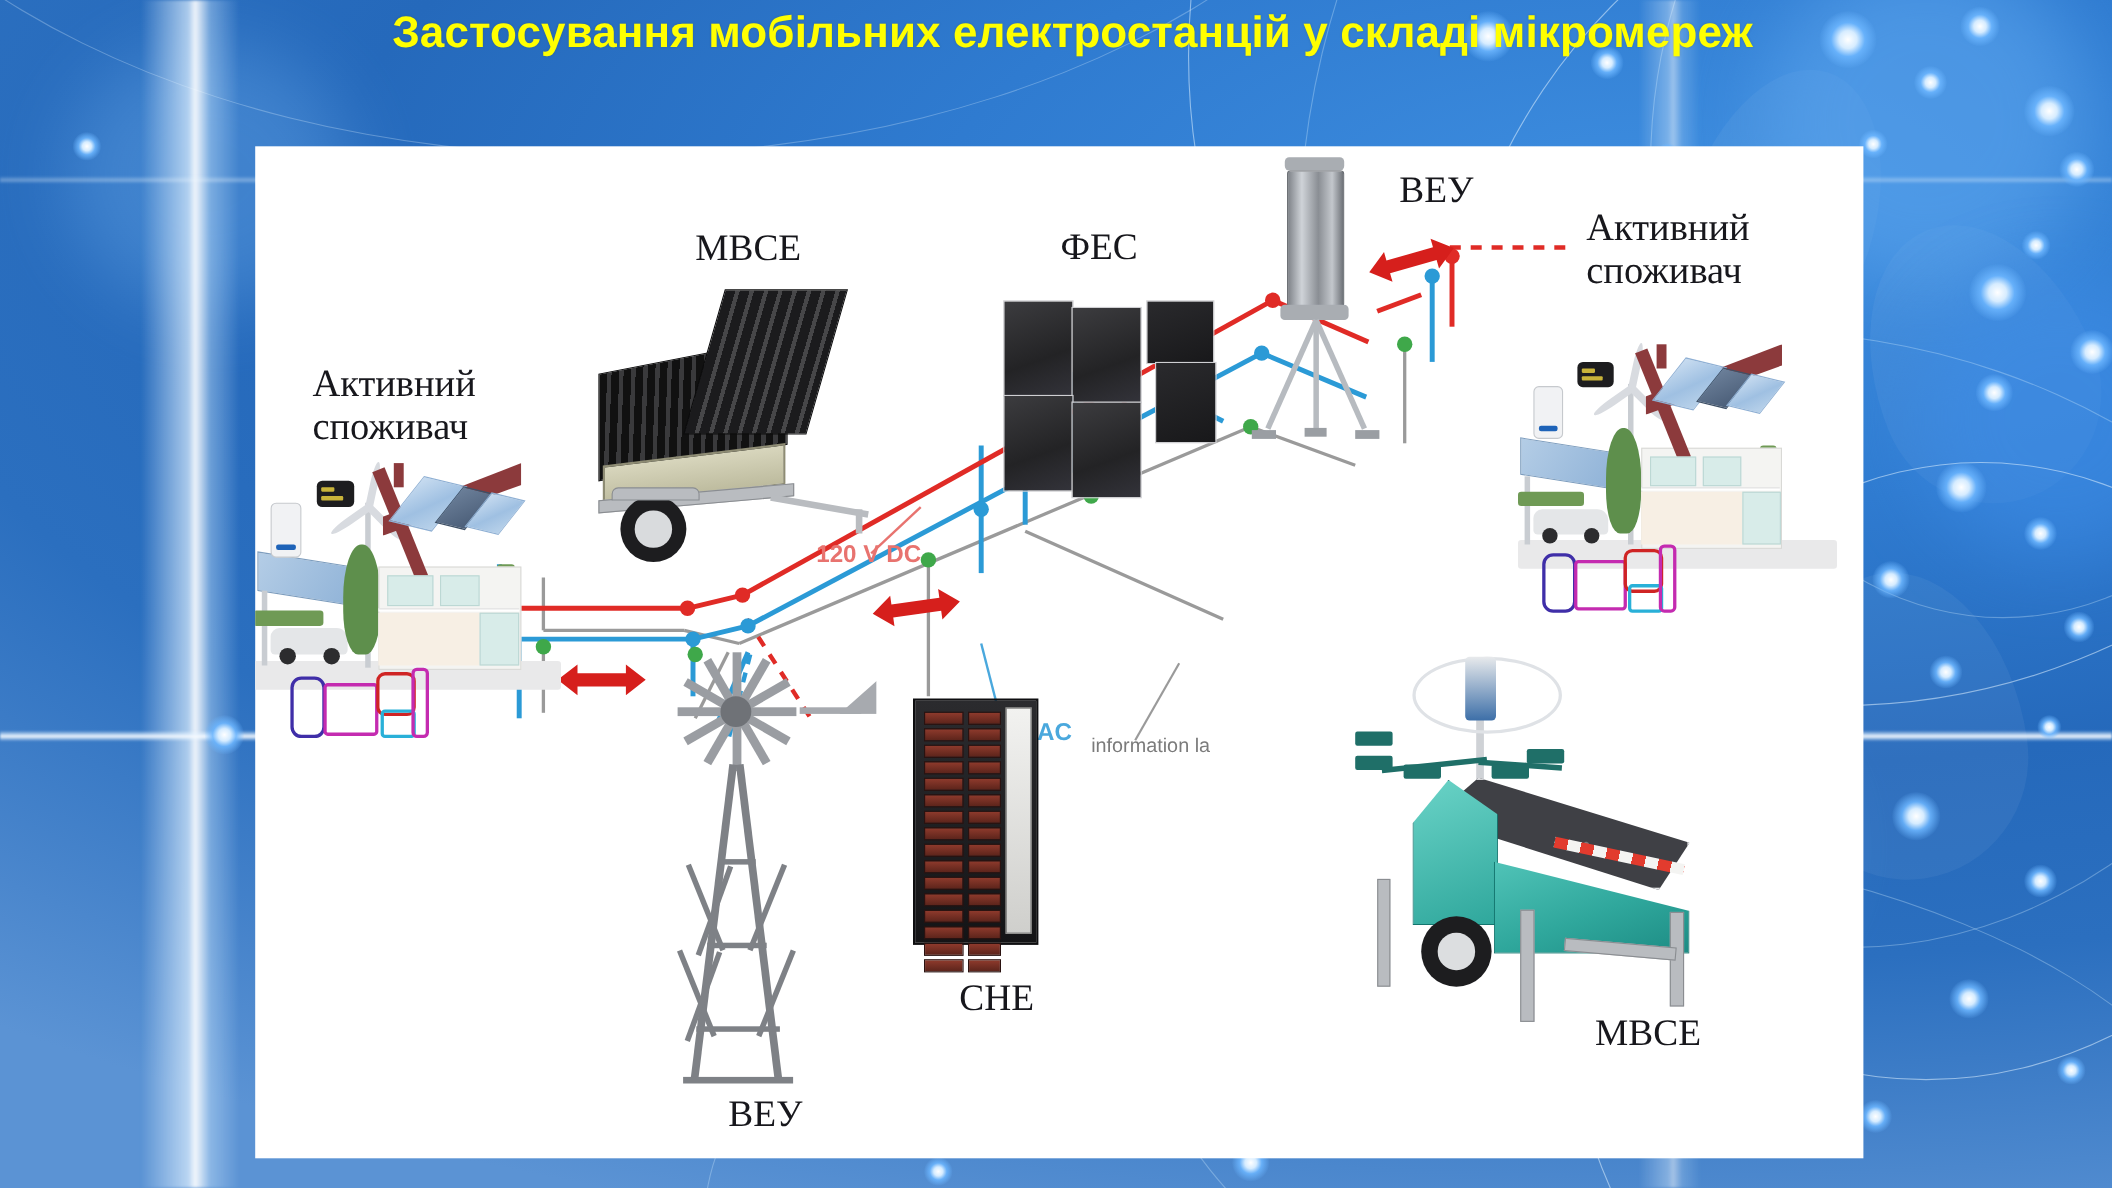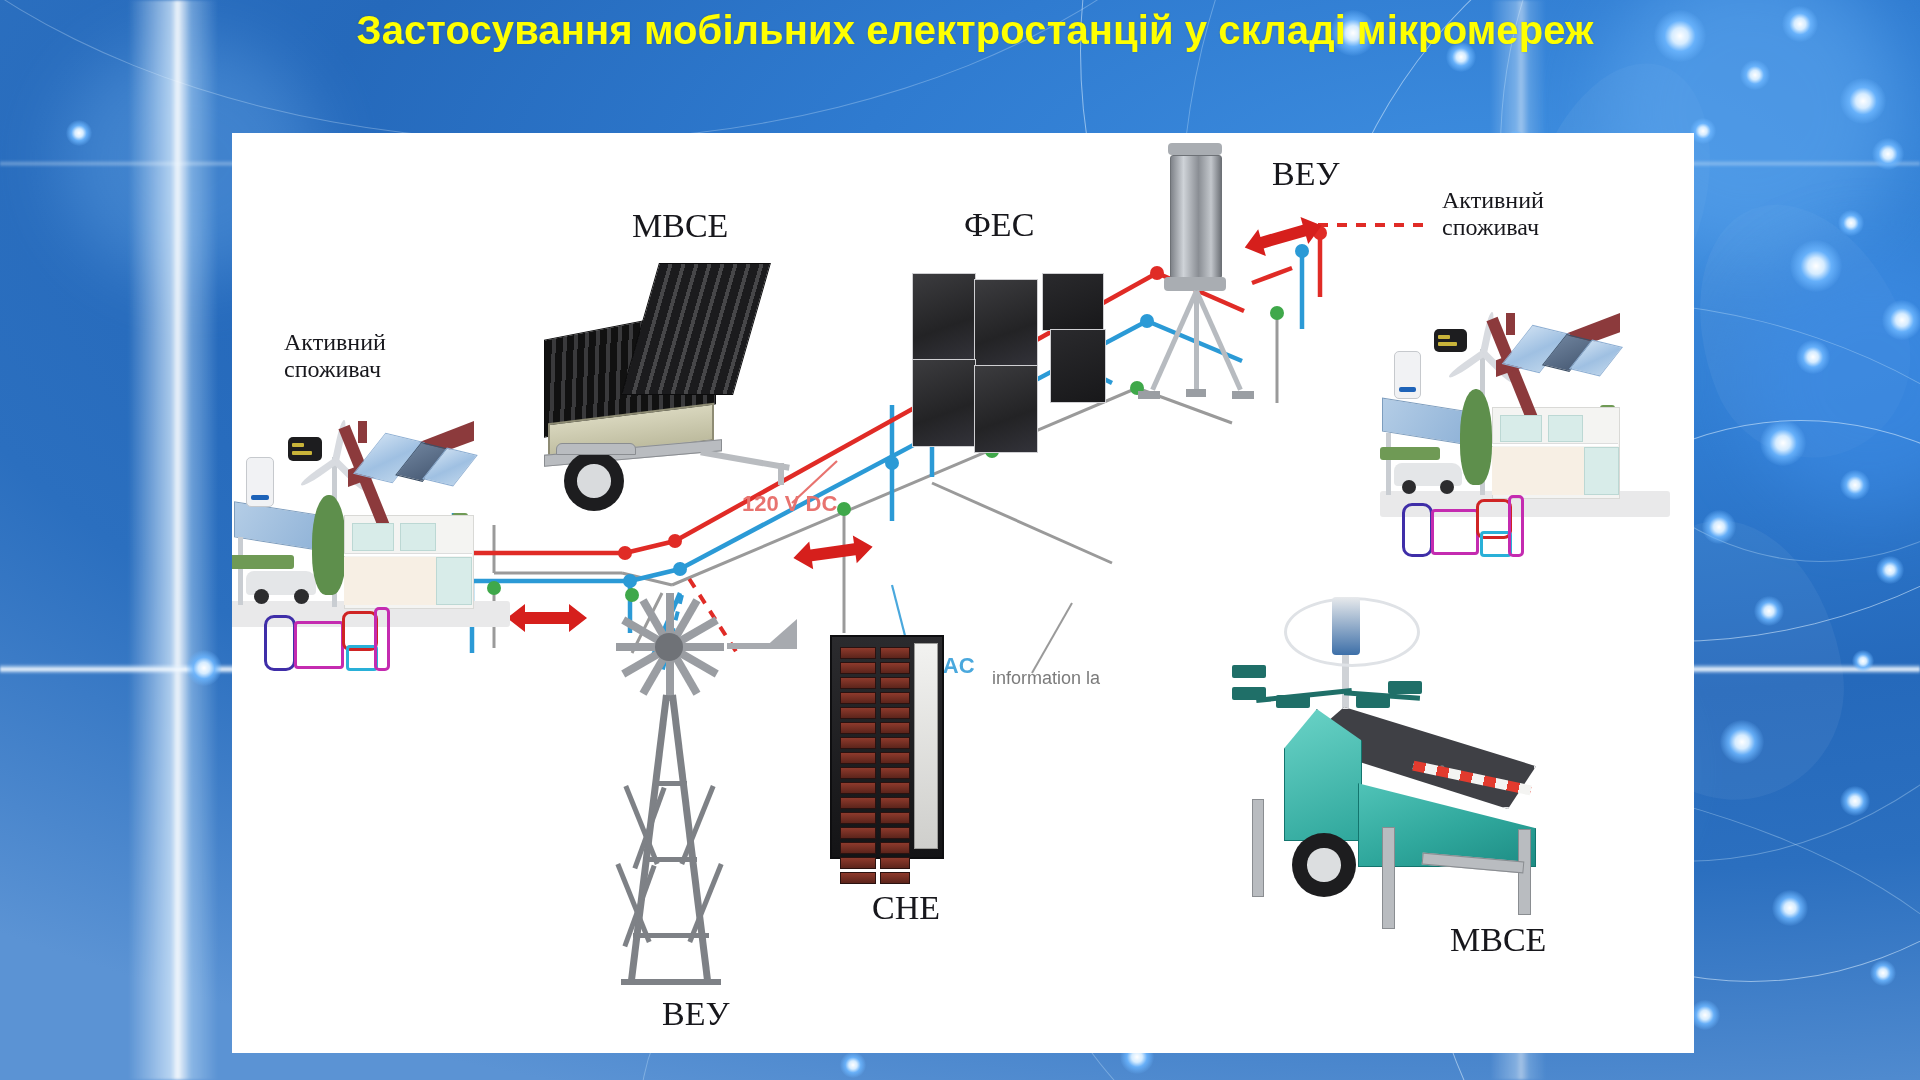--- a/index.html
+++ b/index.html
@@ -59,21 +59,21 @@
 
   
   .panel{
     position:absolute;left:232px;top:133px;width:1462px;height:920px;
     background:#ffffff;z-index:5;overflow:hidden;
   }
   .panel-inner{position:absolute;inset:0;}
 
   .lbl{position:absolute;font-family:"Liberation Serif",serif;color:#17171c;white-space:nowrap;}
   .lbl-big{font-size:34px;}
-  .lbl-house{font-size:24px;line-height:1.12;}
+  .lbl-house{font-size:35px;line-height:1.12;}
 
   
   .v-dc{position:absolute;font-size:22px;font-weight:700;color:#e8736f;font-family:"Liberation Sans",sans-serif;}
   .v-ac{position:absolute;font-size:22px;font-weight:700;color:#4aa8dd;font-family:"Liberation Sans",sans-serif;}
   .v-info{position:absolute;font-size:18px;color:#7b7b7b;font-family:"Liberation Sans",sans-serif;}
 
   svg.net{position:absolute;left:0;top:0;width:1462px;height:920px;overflow:visible;}
 
   
   .house{position:absolute;}

